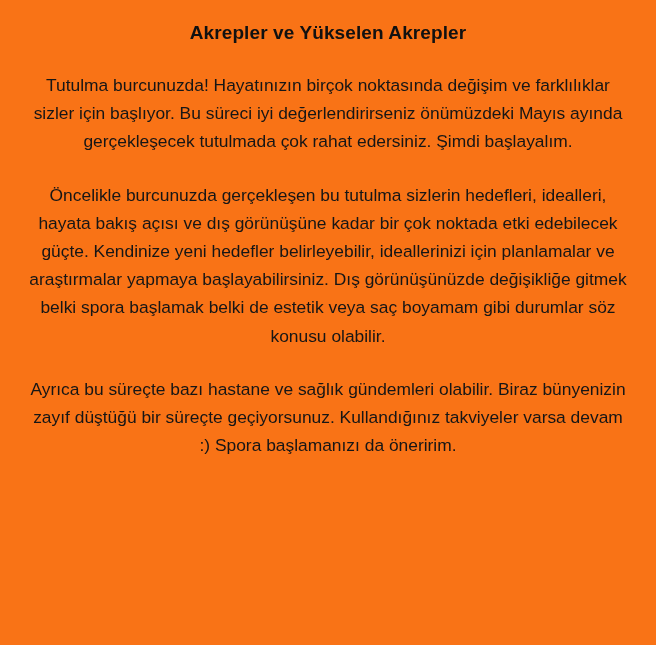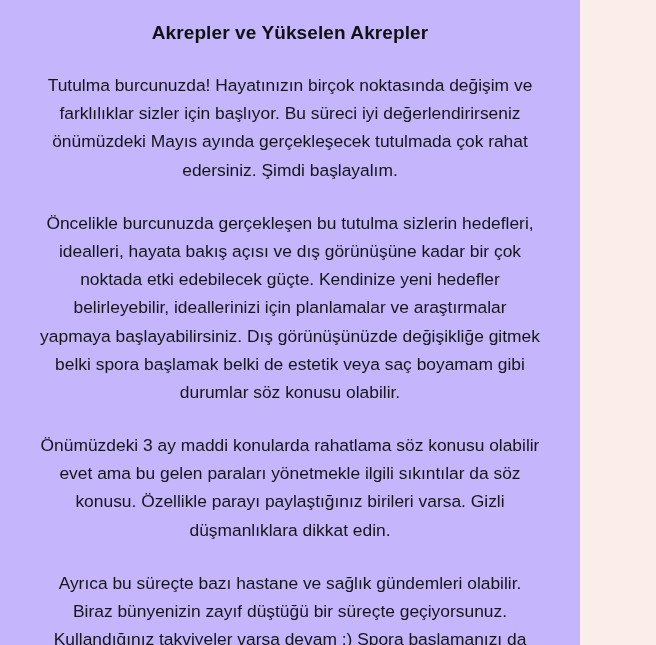--- a/index.html
+++ b/index.html
@@ -8,56 +8,55 @@
   }
   body {
     width: 656px;
     height: 645px;
     background: #fbeeea;
     font-family: "Liberation Sans", sans-serif;
     color: #1a1a1a;
     overflow: hidden;
   }
   .page {
-    width: 580px;
+    width: 656px;
     height: 645px;
     box-sizing: border-box;
     padding: 18px 22px 10px 22px;
-    background: #c4b5fd;
+    background: #f97316;
     display: block;
   }
   .title {
     text-align: center;
     font-size: 19px;
     font-weight: bold;
     letter-spacing: 0.1px;
     margin: 4px 0 0 0;
     color: #111;
   }
   .body-text {
     margin: 0;
     padding: 0;
   }
   .para {
     text-align: center;
     font-size: 17.4px;
     line-height: 1.62;
     color: #161616;
-    margin: 16px;
+    margin: 4px;
     padding: 0;
   }
   .para.p1 { margin-top: 27px; }
   .para.p2 { margin-top: 25px; text-align: center; }
   .para.p3 { margin-top: 25px; }
   .para.p4 { margin-top: 25px; }
 </style>
 </head>
 <body>
 
 <div class="page">
   <h1 class="title">Akrepler ve Yükselen Akrepler</h1>
   <div class="body-text">
     <p class="para p1">Tutulma burcunuzda! Hayatınızın birçok noktasında değişim ve farklılıklar sizler için başlıyor. Bu süreci iyi değerlendirirseniz önümüzdeki Mayıs ayında gerçekleşecek tutulmada çok rahat edersiniz. Şimdi başlayalım.</p>
     <p class="para p2">Öncelikle burcunuzda gerçekleşen bu tutulma sizlerin hedefleri, idealleri, hayata bakış açısı ve dış görünüşüne kadar bir çok noktada etki edebilecek güçte. Kendinize yeni hedefler belirleyebilir, ideallerinizi için planlamalar ve araştırmalar yapmaya başlayabilirsiniz. Dış görünüşünüzde değişikliğe gitmek belki spora başlamak belki de estetik veya saç boyamam gibi durumlar söz konusu olabilir.</p>
-    <p class="para p3">Önümüzdeki 3 ay maddi konularda rahatlama söz konusu olabilir evet ama bu gelen paraları yönetmekle ilgili sıkıntılar da söz konusu. Özellikle parayı paylaştığınız birileri varsa. Gizli düşmanlıklara dikkat edin.</p>
     <p class="para p4">Ayrıca bu süreçte bazı hastane ve sağlık gündemleri olabilir. Biraz bünyenizin zayıf düştüğü bir süreçte geçiyorsunuz. Kullandığınız takviyeler varsa devam :) Spora başlamanızı da öneririm.</p>
   </div>
 </div>
 
 </body></html>

